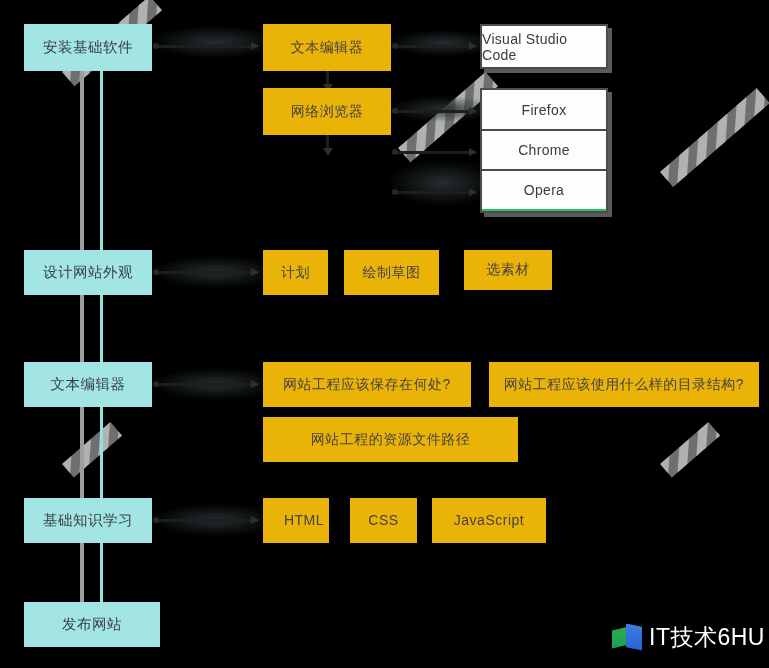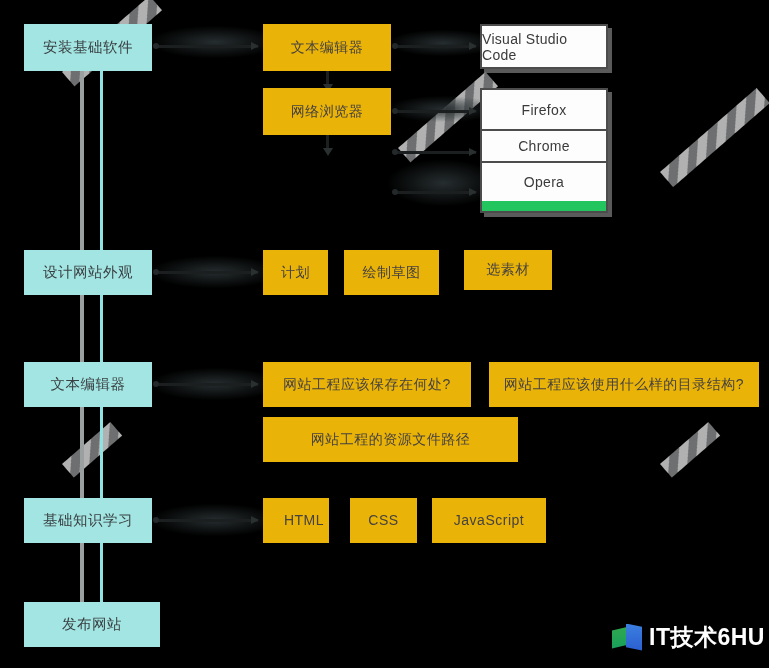--- a/index.html
+++ b/index.html
@@ -163,21 +163,21 @@
   #wm-logo .leaf-b {
     position: absolute;
     left: 14px; top: 0px;
     width: 16px; height: 27px;
     background: linear-gradient(180deg, #3b7fe0 0%, #2b5fd0 100%);
     clip-path: polygon(0% 0%, 100% 12%, 100% 100%, 0% 88%);
   }
   #wm-text {
     color: #ffffff;
     font-size: 23px;
-    font-weight: bold;
+    font-weight: normal;
     letter-spacing: 0.5px;
     white-space: nowrap;
   }
 </style>
 </head>
 <body>
 
 <div id="canvas">
 
   <div class="streak" style="left:62px; top:72px; width:116px; height:19px; transform:rotate(-41deg); transform-origin:0 0;"></div>
@@ -278,21 +278,21 @@
   <div class="panel" style="left:480px; top:24px; width:128px; height:45px;">
     <div class="row" style="height:41px;">
       <span>Visual Studio Code</span>
     </div>
   </div>
 
   <div class="panel" style="left:480px; top:88px; width:128px; height:125px;">
     <div class="row" style="height:39px;">
       <span>Firefox</span>
     </div>
-    <div class="row" style="height:32px;">
+    <div class="row" style="height:40px;">
       <span>Chrome</span>
     </div>
     <div class="row" style="height:40px;">
       <span>Opera</span>
     </div>
   </div>
 
   <div id="watermark" style="left:612px; top:622px;">
     <div id="wm-logo">
       <div class="leaf-a"></div>

